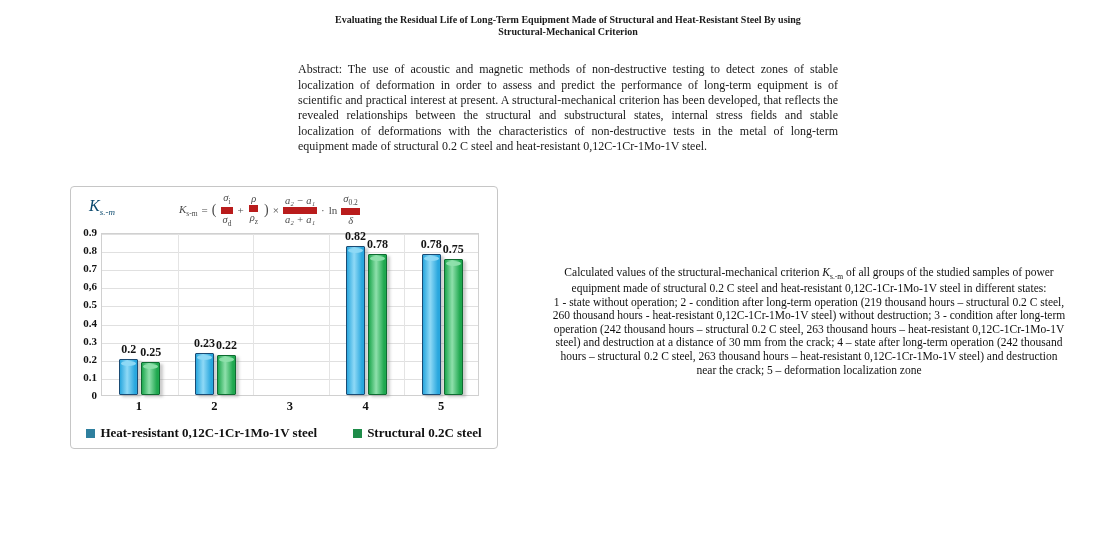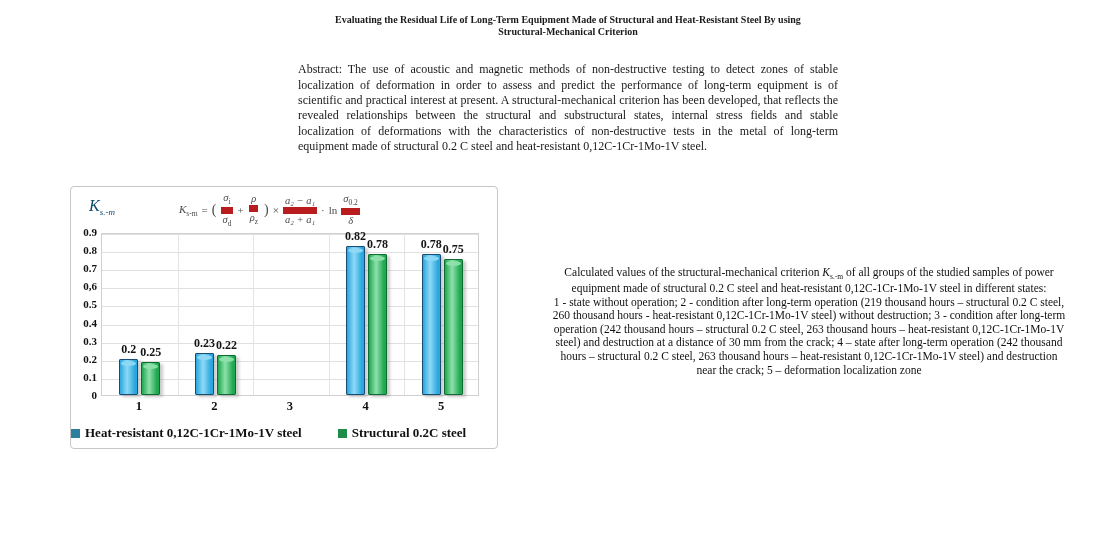--- a/index.html
+++ b/index.html
@@ -36,21 +36,21 @@
   .slot { position:absolute; top:0; height:100%; }
   .bar { position:absolute; width:19px; border-radius:1px;
          box-shadow:3px 2px 3px rgba(140,140,140,0.45); }
   .bar .cap { position:absolute; top:1px; left:1px; right:1px; height:5px;
               border-radius:50%; opacity:.95; }
   .bar-label { position:absolute; transform:translateX(-50%); white-space:nowrap;
                font-weight:bold; font-size:12px; color:#141414; }
   .x-axis { position:absolute; left:30px; top:212px; width:378px; height:16px; }
   .x-tick { position:absolute; text-align:center; font-weight:bold; font-size:12.5px; color:#111; }
   .chart-legend { position:absolute; left:0; bottom:7px; width:100%;
-                  display:flex; gap:36px; }
+                  display:flex; justify-content:center; gap:36px; }
   .legend-item { display:flex; align-items:center; gap:5px;
                  font-weight:bold; font-size:13px; color:#111; }
   .legend-swatch { width:9px; height:9px; display:inline-block; }
 
   
   .fig-caption { position:absolute; left:552px; top:266px; width:514px;
                  font-size:11.5px; line-height:1.18; text-align:center; color:#111; }
   .fig-caption .k-it { font-style:italic; }
   .fig-caption sub { font-size:7.5px; }
 </style>

